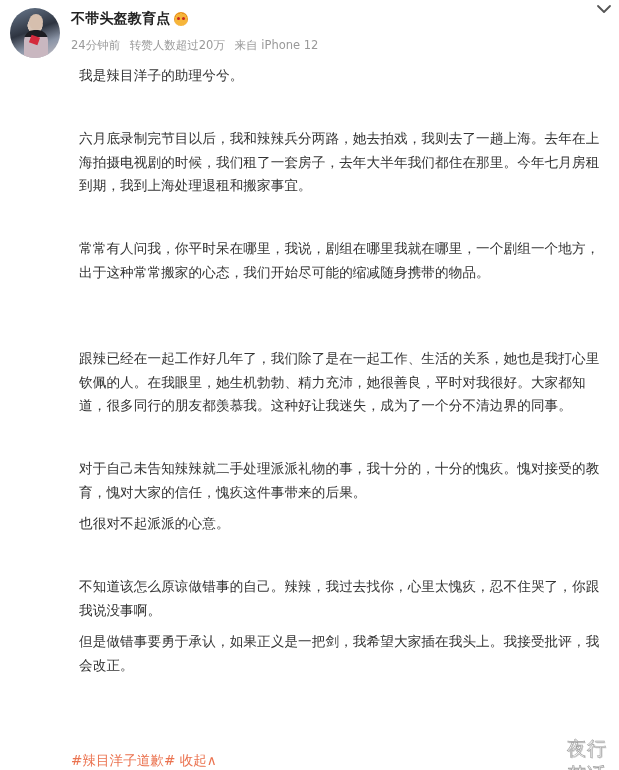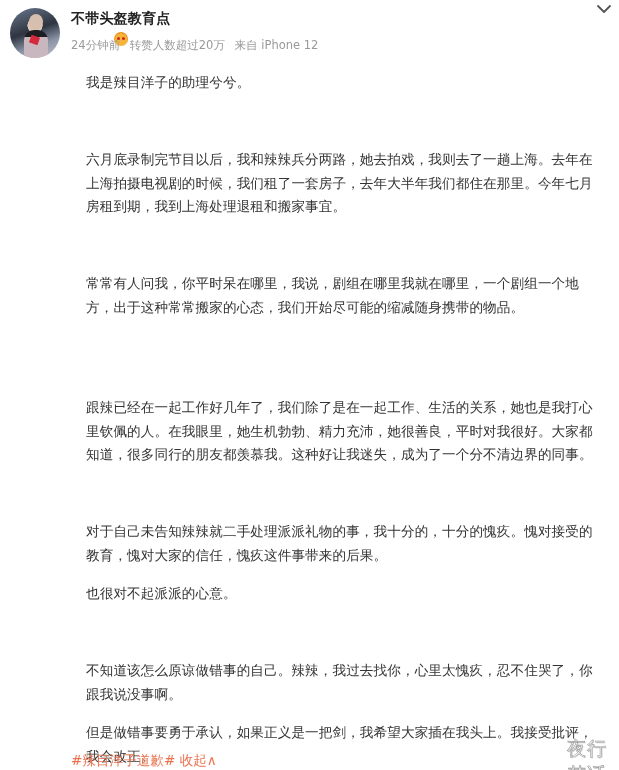--- a/index.html
+++ b/index.html
@@ -51,21 +51,20 @@
       position: absolute;
       left: 71px;
       top: 10px;
       font-size: 14px;
       font-weight: bold;
       color: #222222;
       display: flex;
       align-items: center;
       gap: 4px;
       letter-spacing: 0.2px;
-      flex-direction: column;
     }
     .badge-icon {
       display: inline-block;
       width: 14px;
       height: 14px;
       border-radius: 50%;
       background: radial-gradient(circle at 50% 55%, #f6b53a 0 60%, #e8921a 61%);
       position: relative;
     }
     .badge-icon::before {
@@ -98,21 +97,21 @@
       position: absolute;
       left: 71px;
       top: 56px;
       width: 540px;
       font-size: 13.6px;
       line-height: 23.5px;
       color: #333333;
       letter-spacing: 0.1px;
     }
     .content p {
-      margin: 15px;
+      margin: 8px;
       white-space: pre-wrap;
     }
     .content .gap {
       height: 23.5px;
     }
     .hashtag-line {
       position: absolute;
       left: 71px;
       top: 752px;
       font-size: 13.6px;

